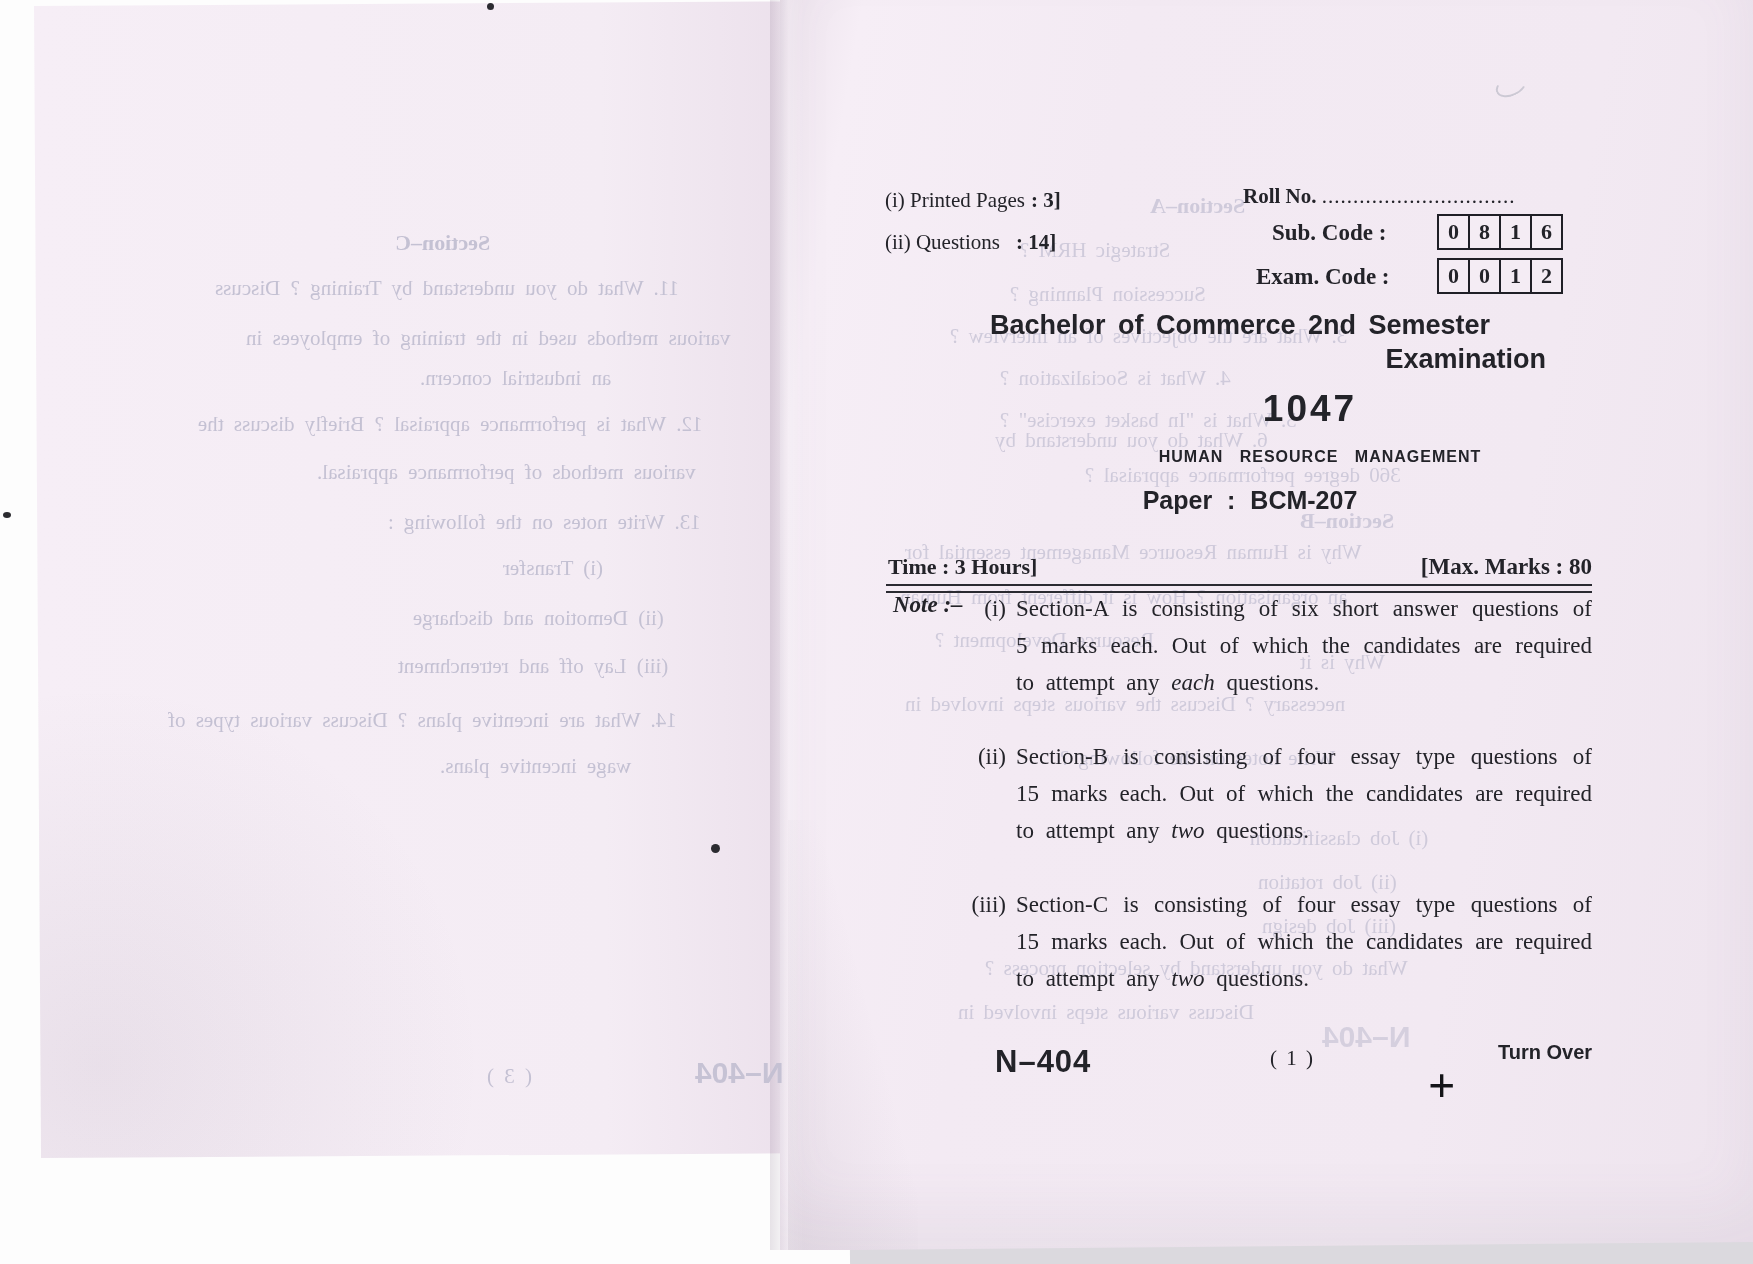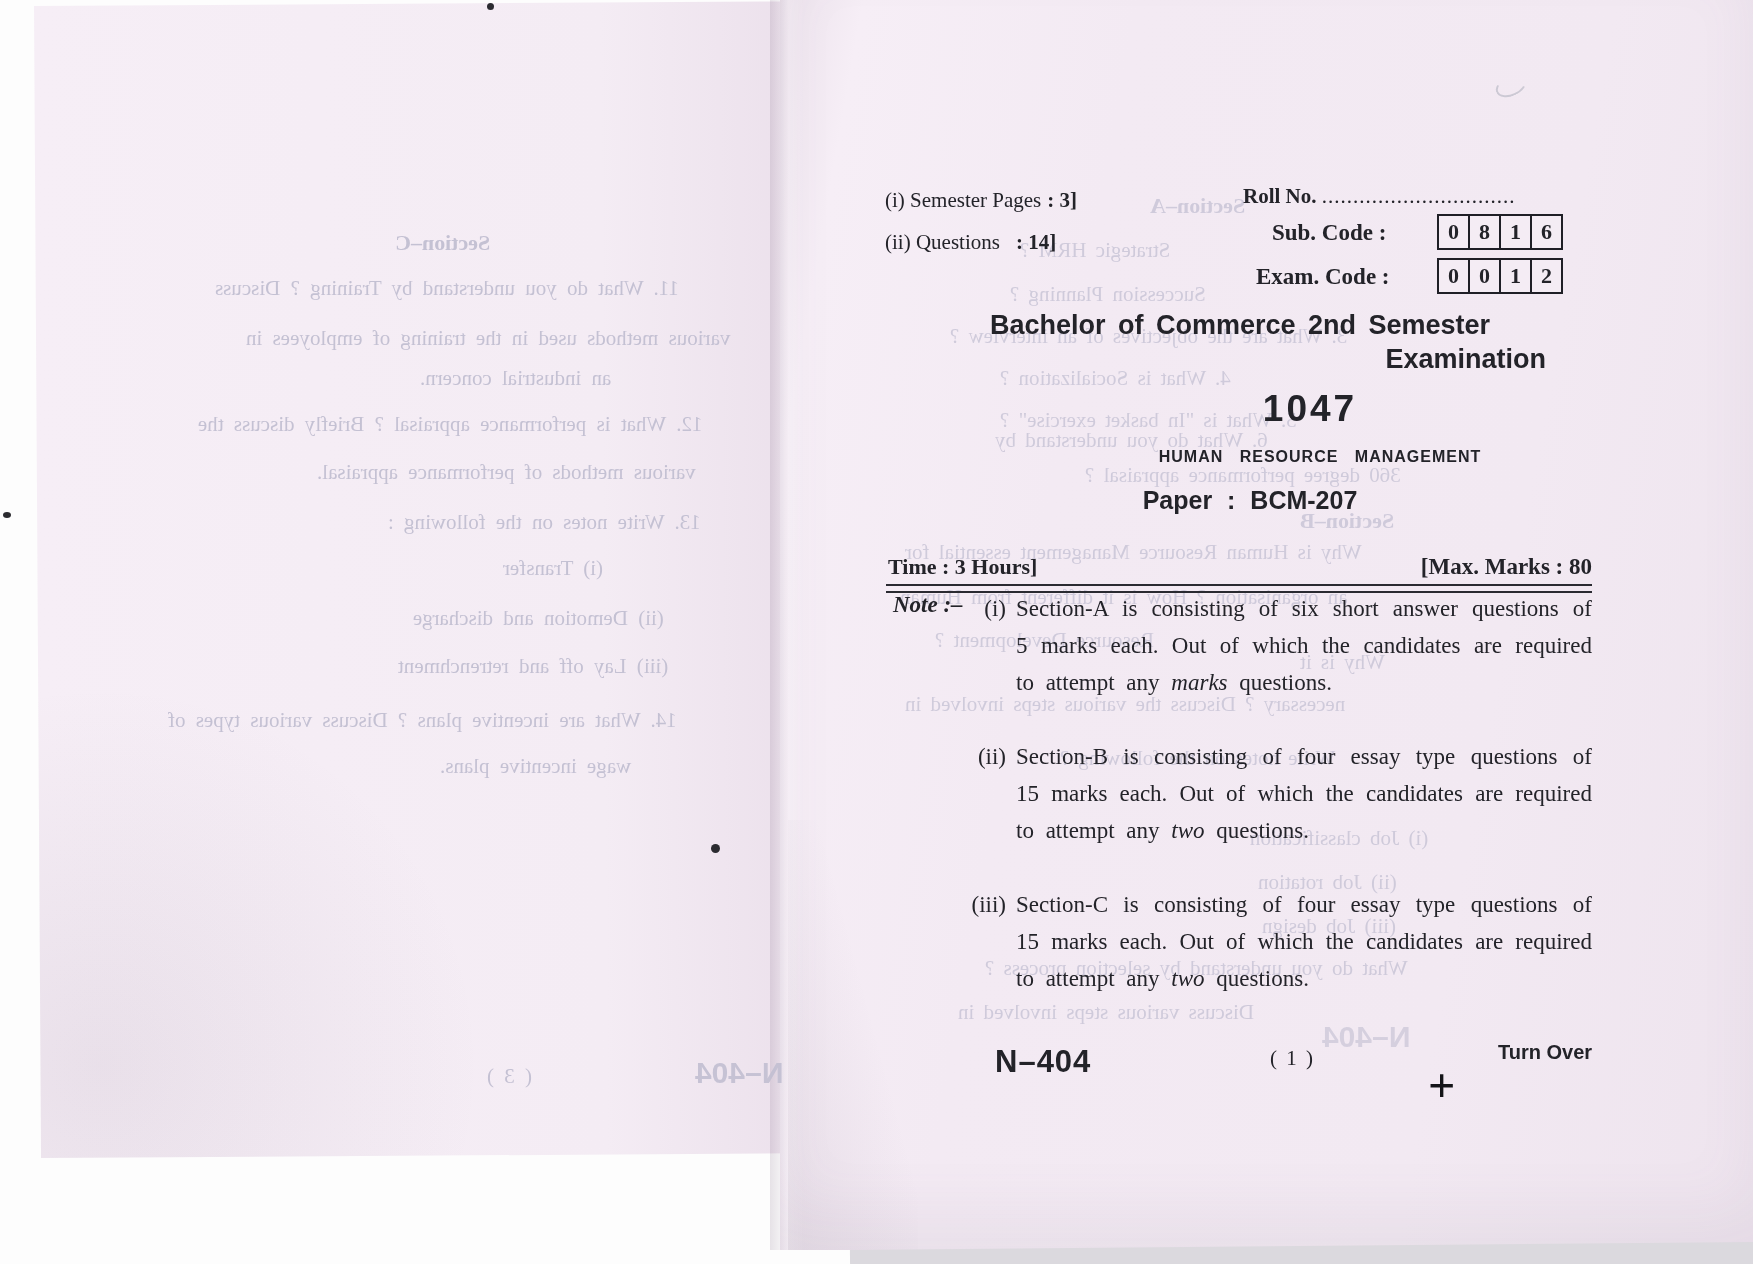--- a/index.html
+++ b/index.html
@@ -108,21 +108,21 @@
   <div class="ghost gr" style="left:905px;top:692px">necessary ? Discuss the various steps involved in</div>
   <div class="ghost gr" style="left:1060px;top:746px">Write notes on the following ?</div>
   <div class="ghost gr" style="left:1250px;top:826px">(i)   Job classification</div>
   <div class="ghost gr" style="left:1258px;top:870px">(ii)   Job rotation</div>
   <div class="ghost gr" style="left:1262px;top:914px">(iii)   Job design</div>
   <div class="ghost gr" style="left:985px;top:956px">What do you understand by selection process ?</div>
   <div class="ghost gr" style="left:958px;top:1000px">Discuss various steps involved in</div>
   <div class="ghost gfoot" style="left:1322px;top:1020px;opacity:.6">N–404</div>
 
   <div class="t serif21" style="left:885px;top:188px">
-    <span>(i) Semester Pages</span><span class="pp-val">: 3]</span>
+    <span>(i) Printed Pages</span><span class="pp-val">: 3]</span>
   </div>
   <div class="t serif21" style="left:885px;top:230px">
     <span>(ii) Questions</span><span class="pp-val" style="margin-left:16px">: 14]</span>
   </div>
 
   <div class="t" style="left:1243px;top:184px;font-size:21px">
     <span class="b">Roll No.</span>
     <span class="roll-dots">...............................</span>
   </div>
 
@@ -151,21 +151,21 @@
   </div>
 
   <div class="t time">Time : 3 Hours]</div>
   <div class="marks">[Max. Marks : 80</div>
   <div class="rule"></div>
 
   <div class="t note-label">Note :–</div>
 
   <div class="note-item" style="top:590px">
     <span class="note-num">(i)</span>
-    <div class="note-text"><span>Section-A is consisting of six short answer questions of 5 marks each. Out of which the candidates are required to attempt any</span> <i>marks</i> <span>questions.</span></div>
+    <div class="note-text"><span>Section-A is consisting of six short answer questions of 5 marks each. Out of which the candidates are required to attempt any</span> <i>each</i> <span>questions.</span></div>
   </div>
   <div class="note-item" style="top:738px">
     <span class="note-num">(ii)</span>
     <div class="note-text"><span>Section-B is consisting of four essay type questions of 15 marks each. Out of which the candidates are required to attempt any</span> <i>two</i> <span>questions.</span></div>
   </div>
   <div class="note-item" style="top:886px">
     <span class="note-num">(iii)</span>
     <div class="note-text"><span>Section-C is consisting of four essay type questions of 15 marks each. Out of which the candidates are required to attempt any</span> <i>two</i> <span>questions.</span></div>
   </div>
 

